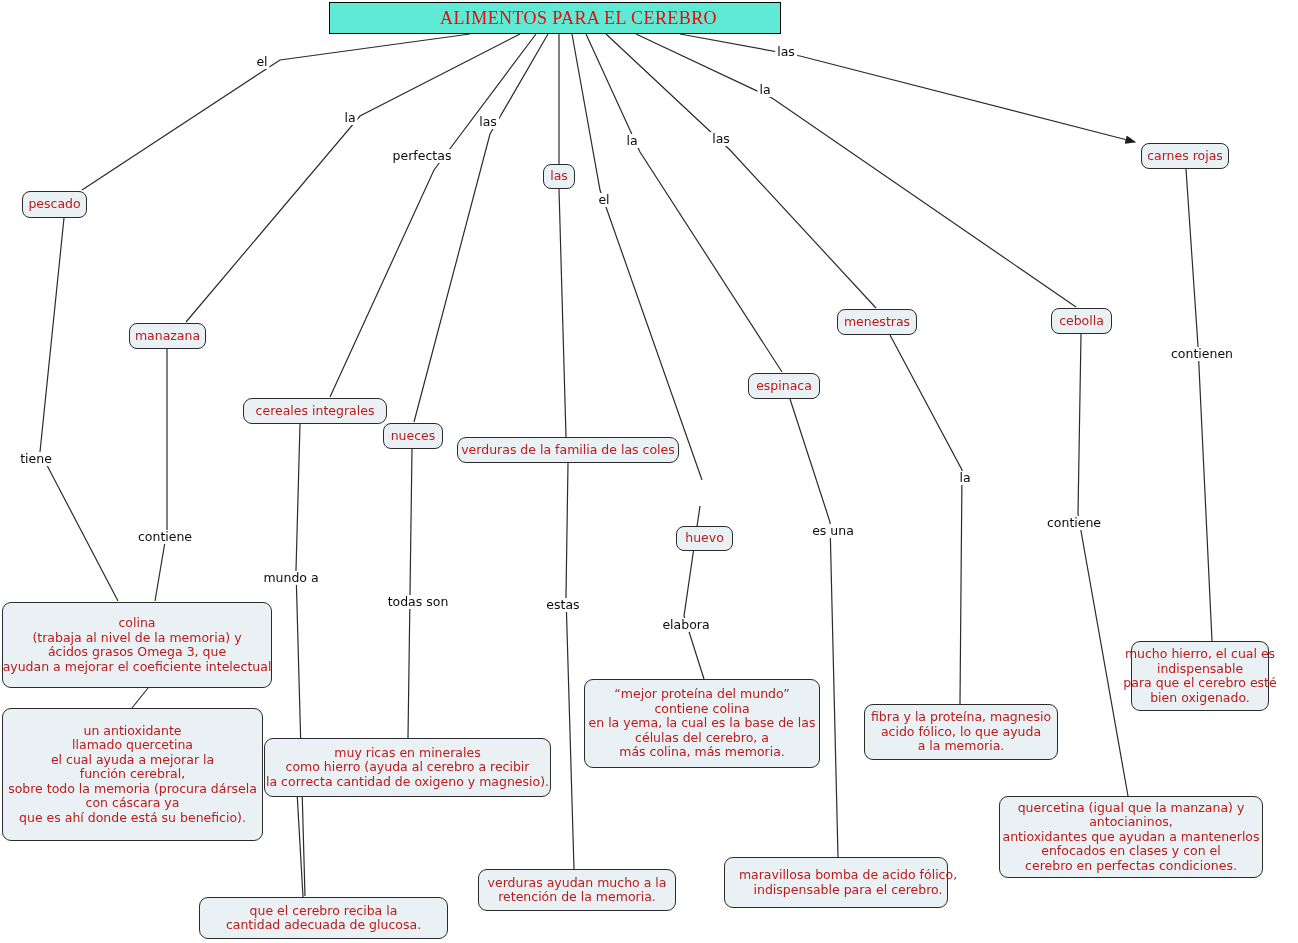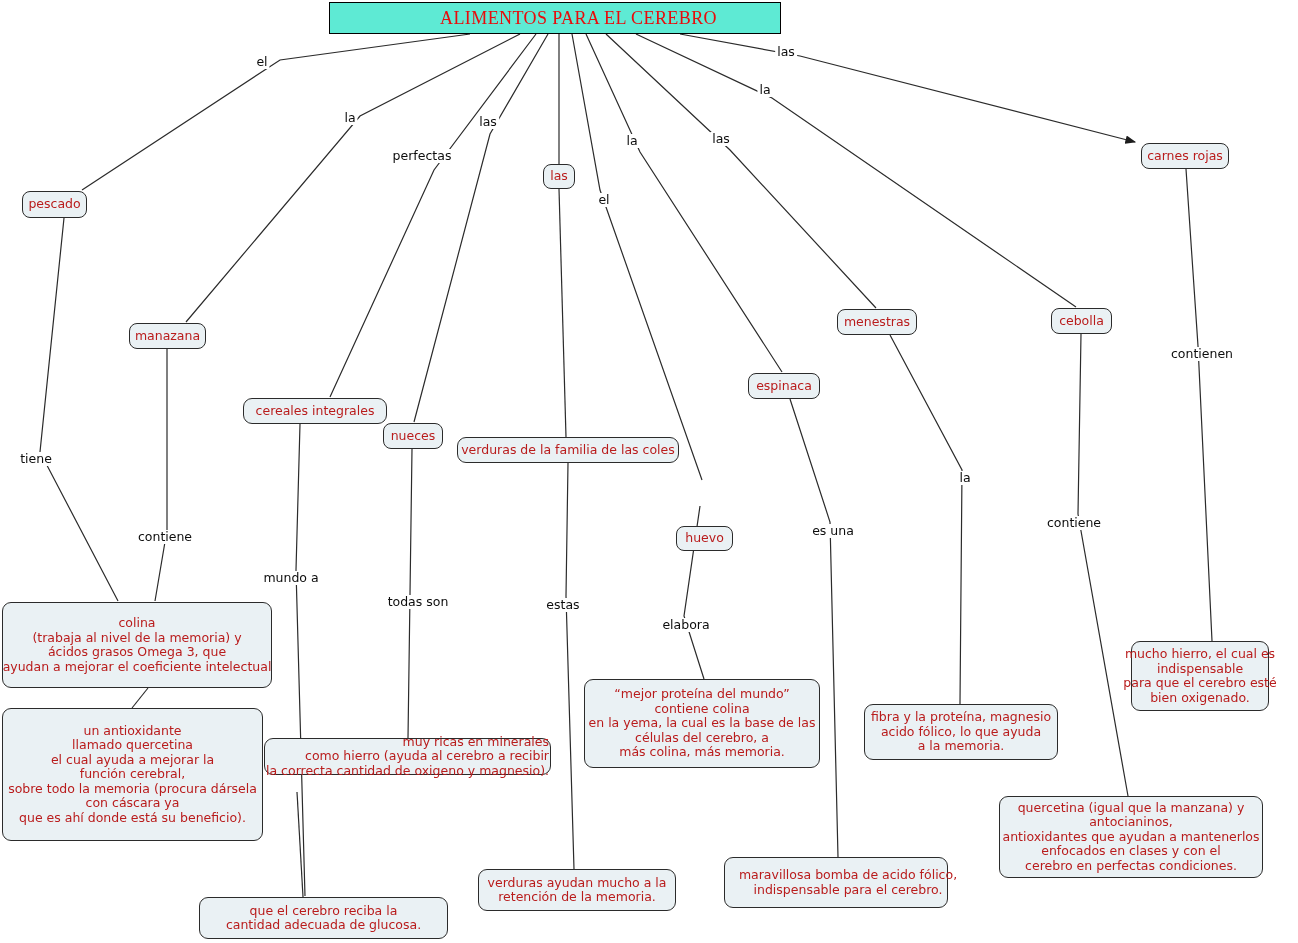--- a/index.html
+++ b/index.html
@@ -143,21 +143,21 @@
 (trabaja al nivel de la memoria) y
 ácidos grasos Omega 3, que
 ayudan a mejorar el coeficiente intelectual</div>
       <div class="node" style="left: 2px; top: 708px; width: 261px; height: 133px;">un antioxidante
 llamado quercetina
 el cual ayuda a mejorar la
 función cerebral,
 sobre todo la memoria (procura dársela
 con cáscara ya
 que es ahí donde está su beneficio).</div>
-      <div class="node" style="left: 264px; top: 738px; width: 287px; height: 37px; text-align: right;">muy ricas en minerales
+      <div class="node" style="left: 264px; top: 738px; width: 287px; height: 59px;">muy ricas en minerales
 como hierro (ayuda al cerebro a recibir
 la correcta cantidad de oxigeno y magnesio).</div>
       <div class="node" style="left: 199px; top: 897px; width: 249px; height: 42px;">que el cerebro reciba la
 cantidad adecuada de glucosa.</div>
       <div class="node" style="left: 478px; top: 869px; width: 198px; height: 42px;">verduras ayudan mucho a la
 retención de la memoria.</div>
       <div class="node" style="left: 584px; top: 679px; width: 236px; height: 89px;">“mejor proteína del mundo”
 contiene colina
 en la yema, la cual es la base de las
 células del cerebro, a

